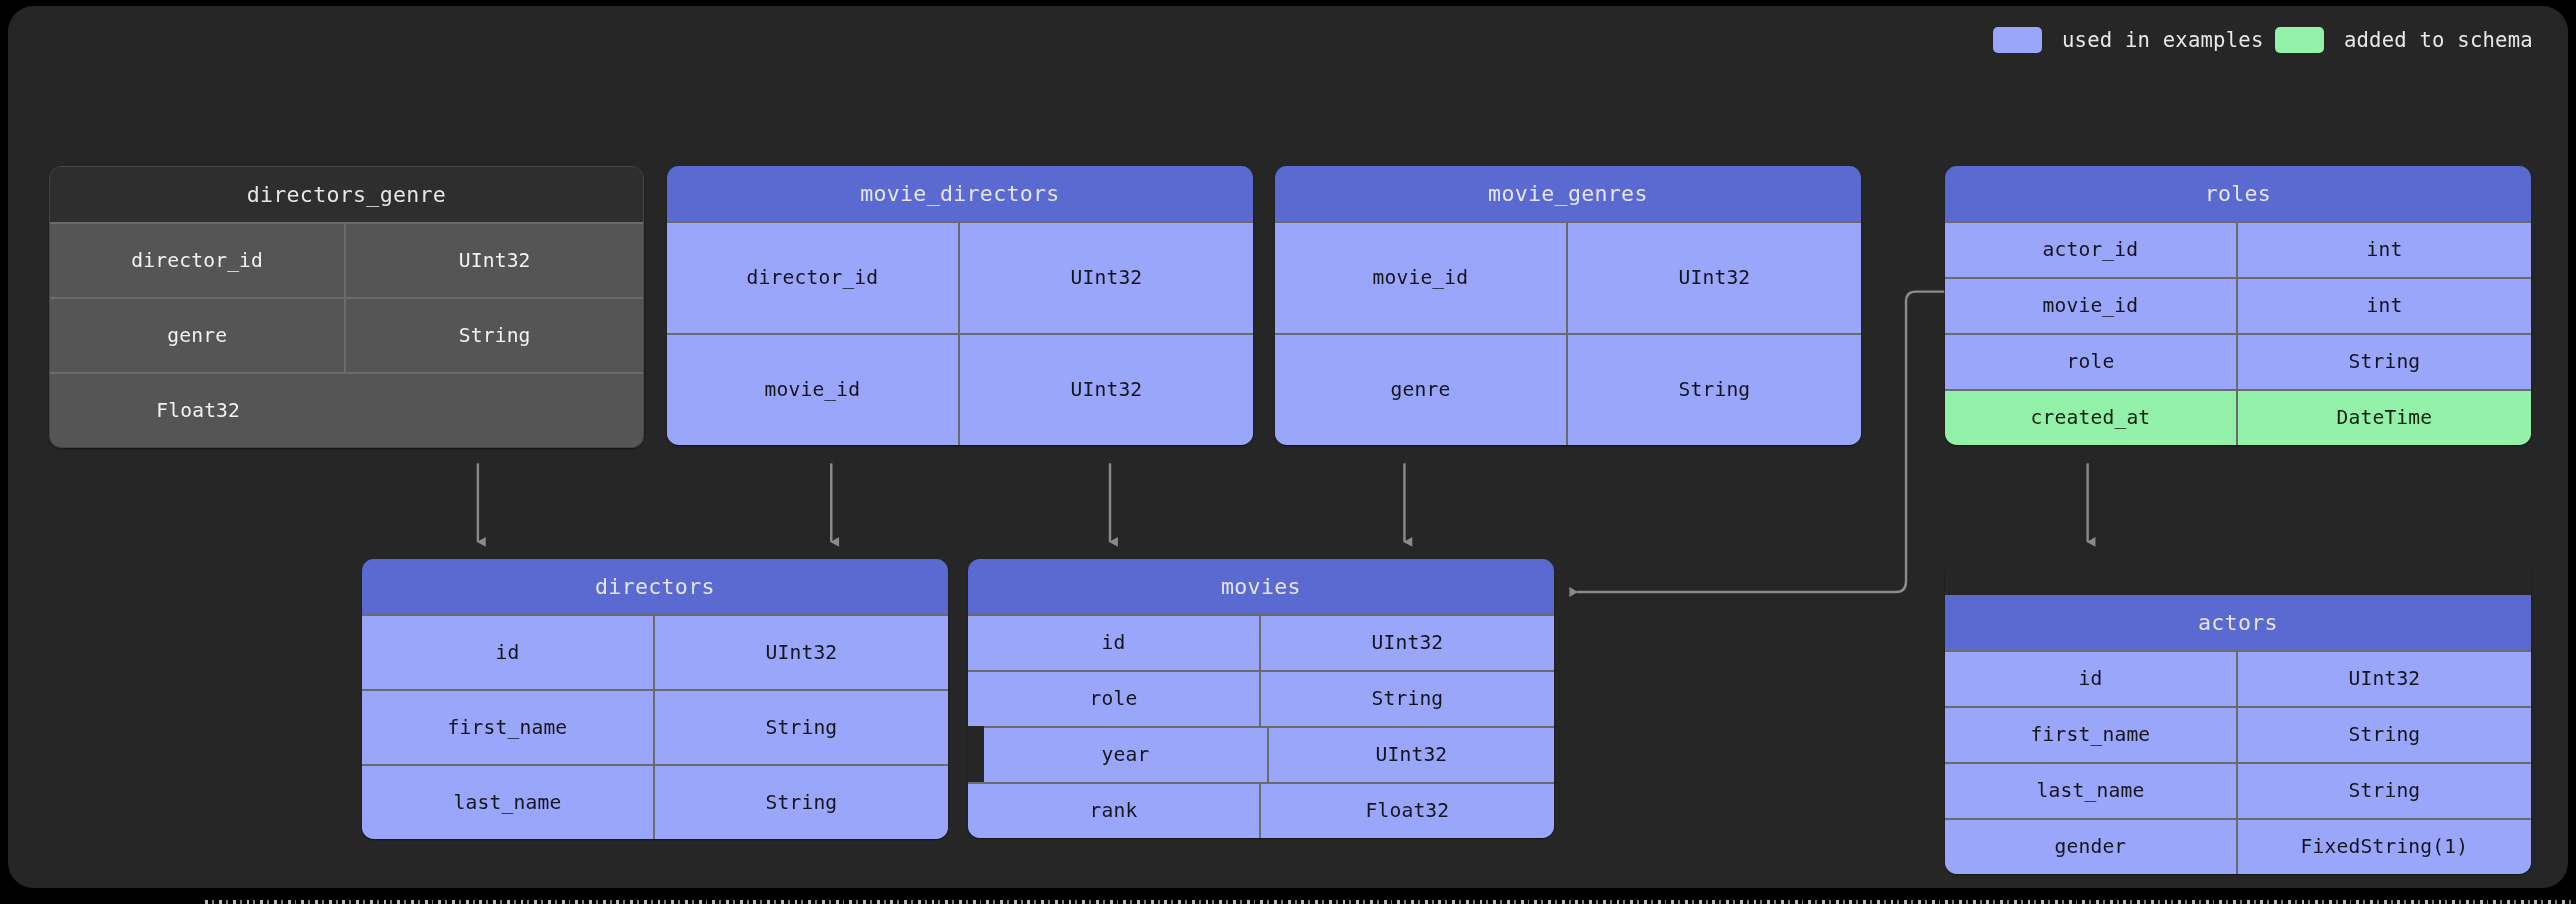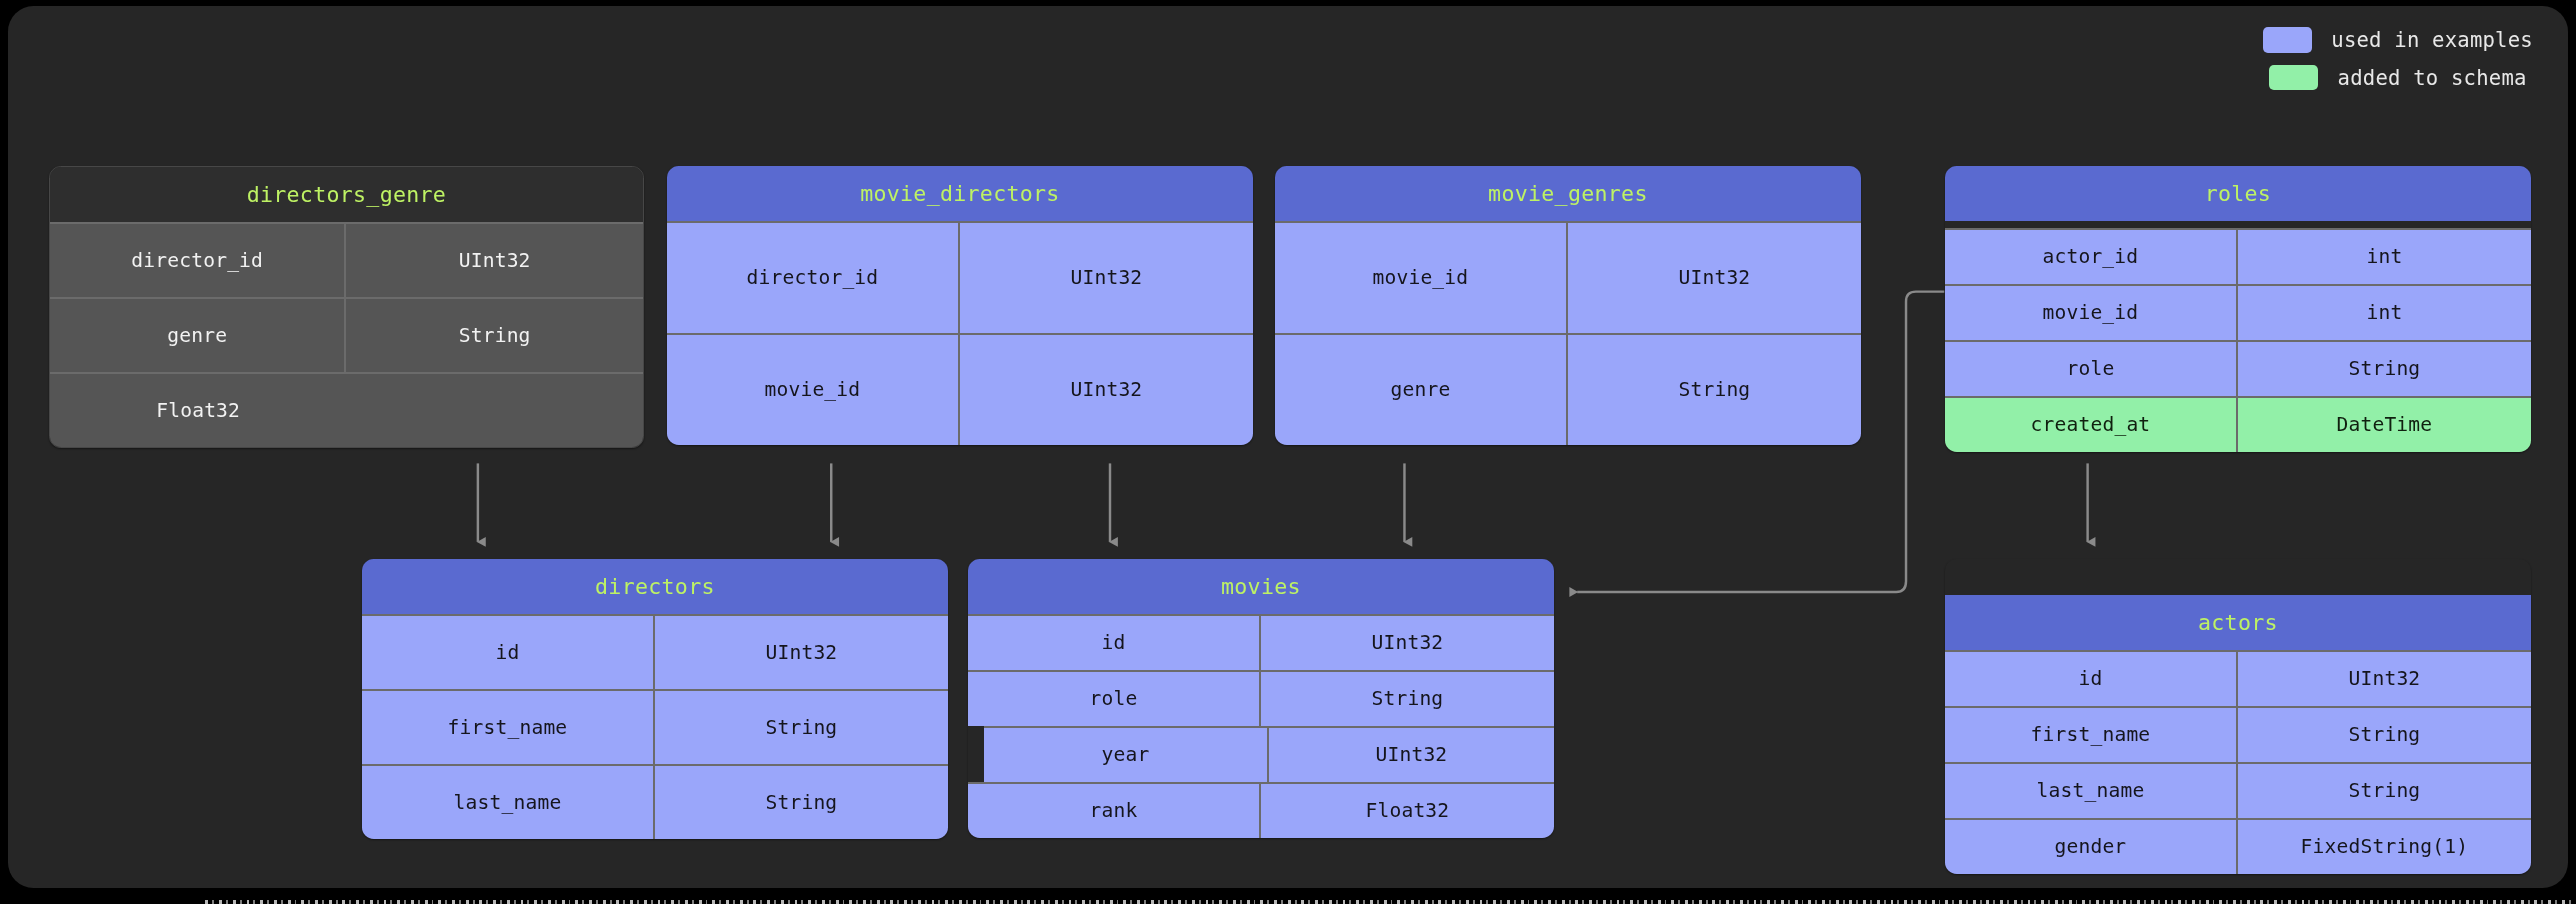--- a/index.html
+++ b/index.html
@@ -46,23 +46,23 @@
     position: absolute; left: 0; top: 0;
     width: 201px; height: 4.9px; background: #000;
   }
 
   
   #legend {
     position: absolute;
     right: 35px;
     top: 21.6px;
     display: flex;
-    flex-direction: column;
+    flex-direction: row;
     gap: 11.8px;
-    align-items: center;
+    align-items: flex-end;
   }
   .legend-row {
     display: flex;
     align-items: center;
     gap: 19.6px;
   }
   .legend-swatch {
     width: 49px;
     height: 25.5px;
     border-radius: 4.9px;
@@ -77,21 +77,21 @@
 
   
   .tbl {
     position: absolute;
     border-radius: 11.8px;
     overflow: hidden;
     box-shadow: 0 1px 2px rgba(0,0,0,0.45);
   }
   .tbl-title {
     text-align: left;
-    color: #bef264;
+    color: #e5e5e5;
     font-size: 21.6px;
     display: flex;
     align-items: center;
     justify-content: center;
     letter-spacing: 0.3px;
   }
   .tbl-row {
     display: flex;
     border-top: 2px solid #6b6b6b;
   }
@@ -206,21 +206,21 @@
         <div class="cell c-type">UInt32</div>
       </div>
       <div class="tbl-row" style="height:112px;">
         <div class="cell c-name">genre</div>
         <div class="cell c-type">String</div>
       </div>
     </div>
 
     <div class="tbl theme-blue" style="left:1937px; top:160px; width:586px;">
       <div class="tbl-title" style="height:55px;">roles</div>
-      <div class="tbl-row" style="height:56px;margin-top:7px;">
+      <div class="tbl-row" style="height:56px;">
         <div class="cell c-name">actor_id</div>
         <div class="cell c-type">int</div>
       </div>
       <div class="tbl-row" style="height:56px;">
         <div class="cell c-name">movie_id</div>
         <div class="cell c-type">int</div>
       </div>
       <div class="tbl-row" style="height:56px;">
         <div class="cell c-name">role</div>
         <div class="cell c-type">String</div>

